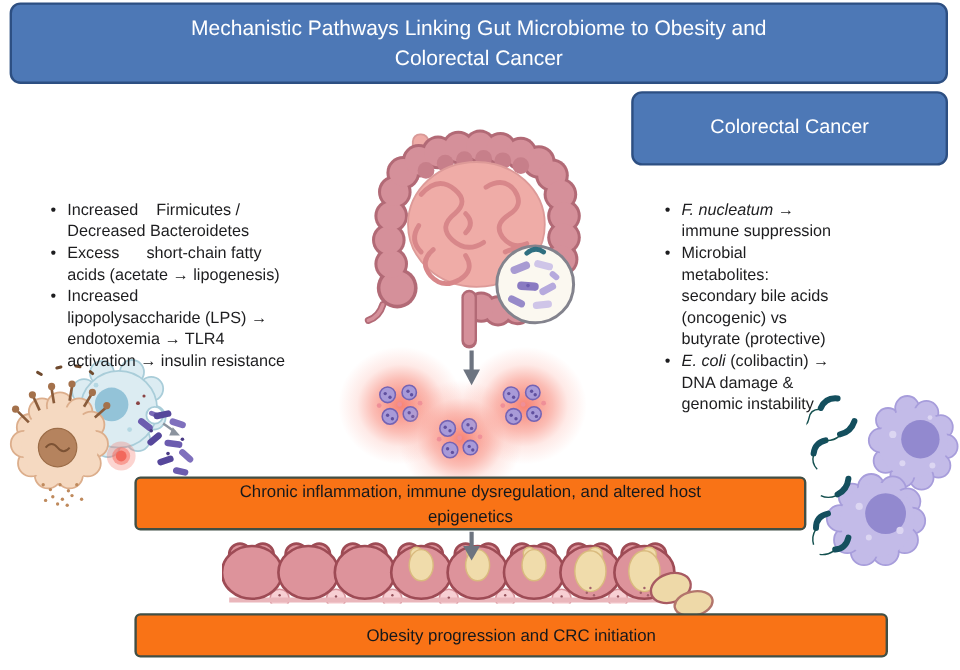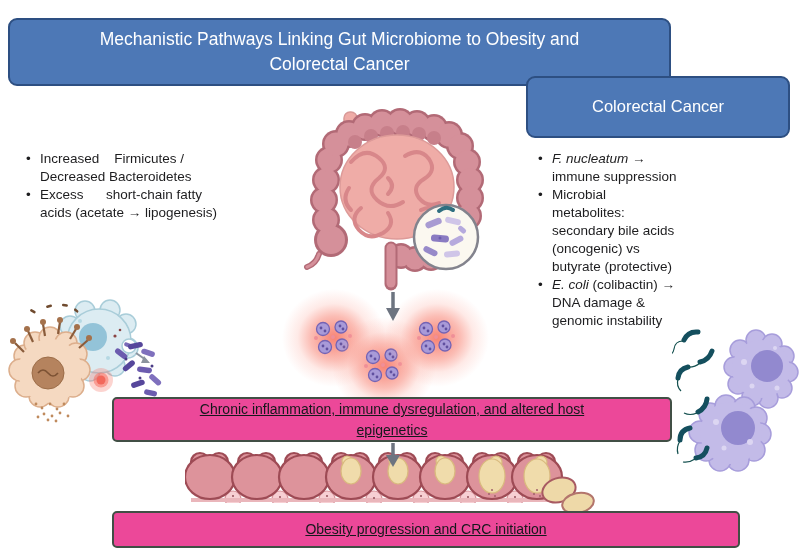--- a/index.html
+++ b/index.html
@@ -4,37 +4,37 @@
 <style>
   html,body { margin:0; padding:0; background:#ffffff; }
   body { width:800px; height:558px; font-family:"Liberation Sans", sans-serif; }
   .stage { position:relative; width:800px; height:558px; overflow:hidden; background:#ffffff; }
 
   .banner {
     position:absolute; background:#4d78b6; border:2px solid #2d4f82; border-radius:9px;
     color:#ffffff; display:flex; align-items:center; justify-content:center;
     text-align:center; white-space:pre-line; box-sizing:border-box;
   }
-  #title { left:8px; top:18px; width:663px; height:68px; font-size:17.5px; line-height:1.45; }
+  #title { left:8px; top:2px; width:782px; height:68px; font-size:17.5px; line-height:1.45; }
   #headL { left:8px; top:76px; width:265px; height:62px; font-size:16.5px; line-height:1.3; }
   #headR { left:526px; top:76px; width:264px; height:62px; font-size:16.5px; line-height:1.3; }
 
-  .blist { position:absolute; margin:0; padding:0; list-style:none; color:#1d1d1f;
+  .blist { position:absolute; margin:16px; padding:0; list-style:none; color:#1d1d1f;
            font-size:13.5px; line-height:18px; }
   #listL { left:24px; top:150px; width:262px; }
   #listR { left:536px; top:150px; width:244px; }
   .blist li { position:relative; padding-left:16px; white-space:pre-wrap; }
   .blist li::before { content:"•"; position:absolute; left:2px; top:0; }
   .blist em { font-style:italic; }
 
   .fbox {
-    position:absolute; background:#ec4899; border:2px solid #414f45; border-radius:5px;
+    position:absolute; background:#f97316; border:2px solid #414f45; border-radius:5px;
     color:#15181c; display:flex; align-items:center; justify-content:center;
     text-align:center; white-space:pre-line; font-size:14px; line-height:1.45;
-    z-index:6; box-sizing:border-box;text-decoration:underline;
+    z-index:6; box-sizing:border-box;
   }
   #fbox1 { left:112px; top:397px; width:560px; height:45px; }
   #fbox2 { left:112px; top:511px; width:628px; height:37px; }
 
   .inflam {
     position:absolute; width:104px; height:98px; border-radius:50%;
     background:radial-gradient(closest-side, rgba(246,118,102,0.9) 0%, rgba(248,135,120,0.55) 45%,
                rgba(252,170,158,0.25) 70%, rgba(255,205,195,0) 100%);
     display:flex; align-items:center; justify-content:center; z-index:2;
   }
@@ -48,20 +48,24 @@
 
   <div class="banner" id="title">Mechanistic Pathways Linking Gut Microbiome to Obesity and
 Colorectal Cancer</div>
   <div class="banner" id="headR">Colorectal Cancer</div>
 
   <ul class="blist z3" id="listL">
     <li><em></em><span>Increased    Firmicutes /
 Decreased Bacteroidetes</span></li>
     <li><em></em><span>Excess      short-chain fatty
 acids (acetate → lipogenesis)</span></li>
+    <li><em></em><span>Increased
+lipopolysaccharide (LPS) →
+endotoxemia → TLR4
+activation → insulin resistance</span></li>
   </ul>
 
   <ul class="blist z3" id="listR">
     <li><em>F. nucleatum</em><span> →
 immune suppression</span></li>
     <li><em></em><span>Microbial
 metabolites:
 secondary bile acids
 (oncogenic) vs
 butyrate (protective)</span></li>

